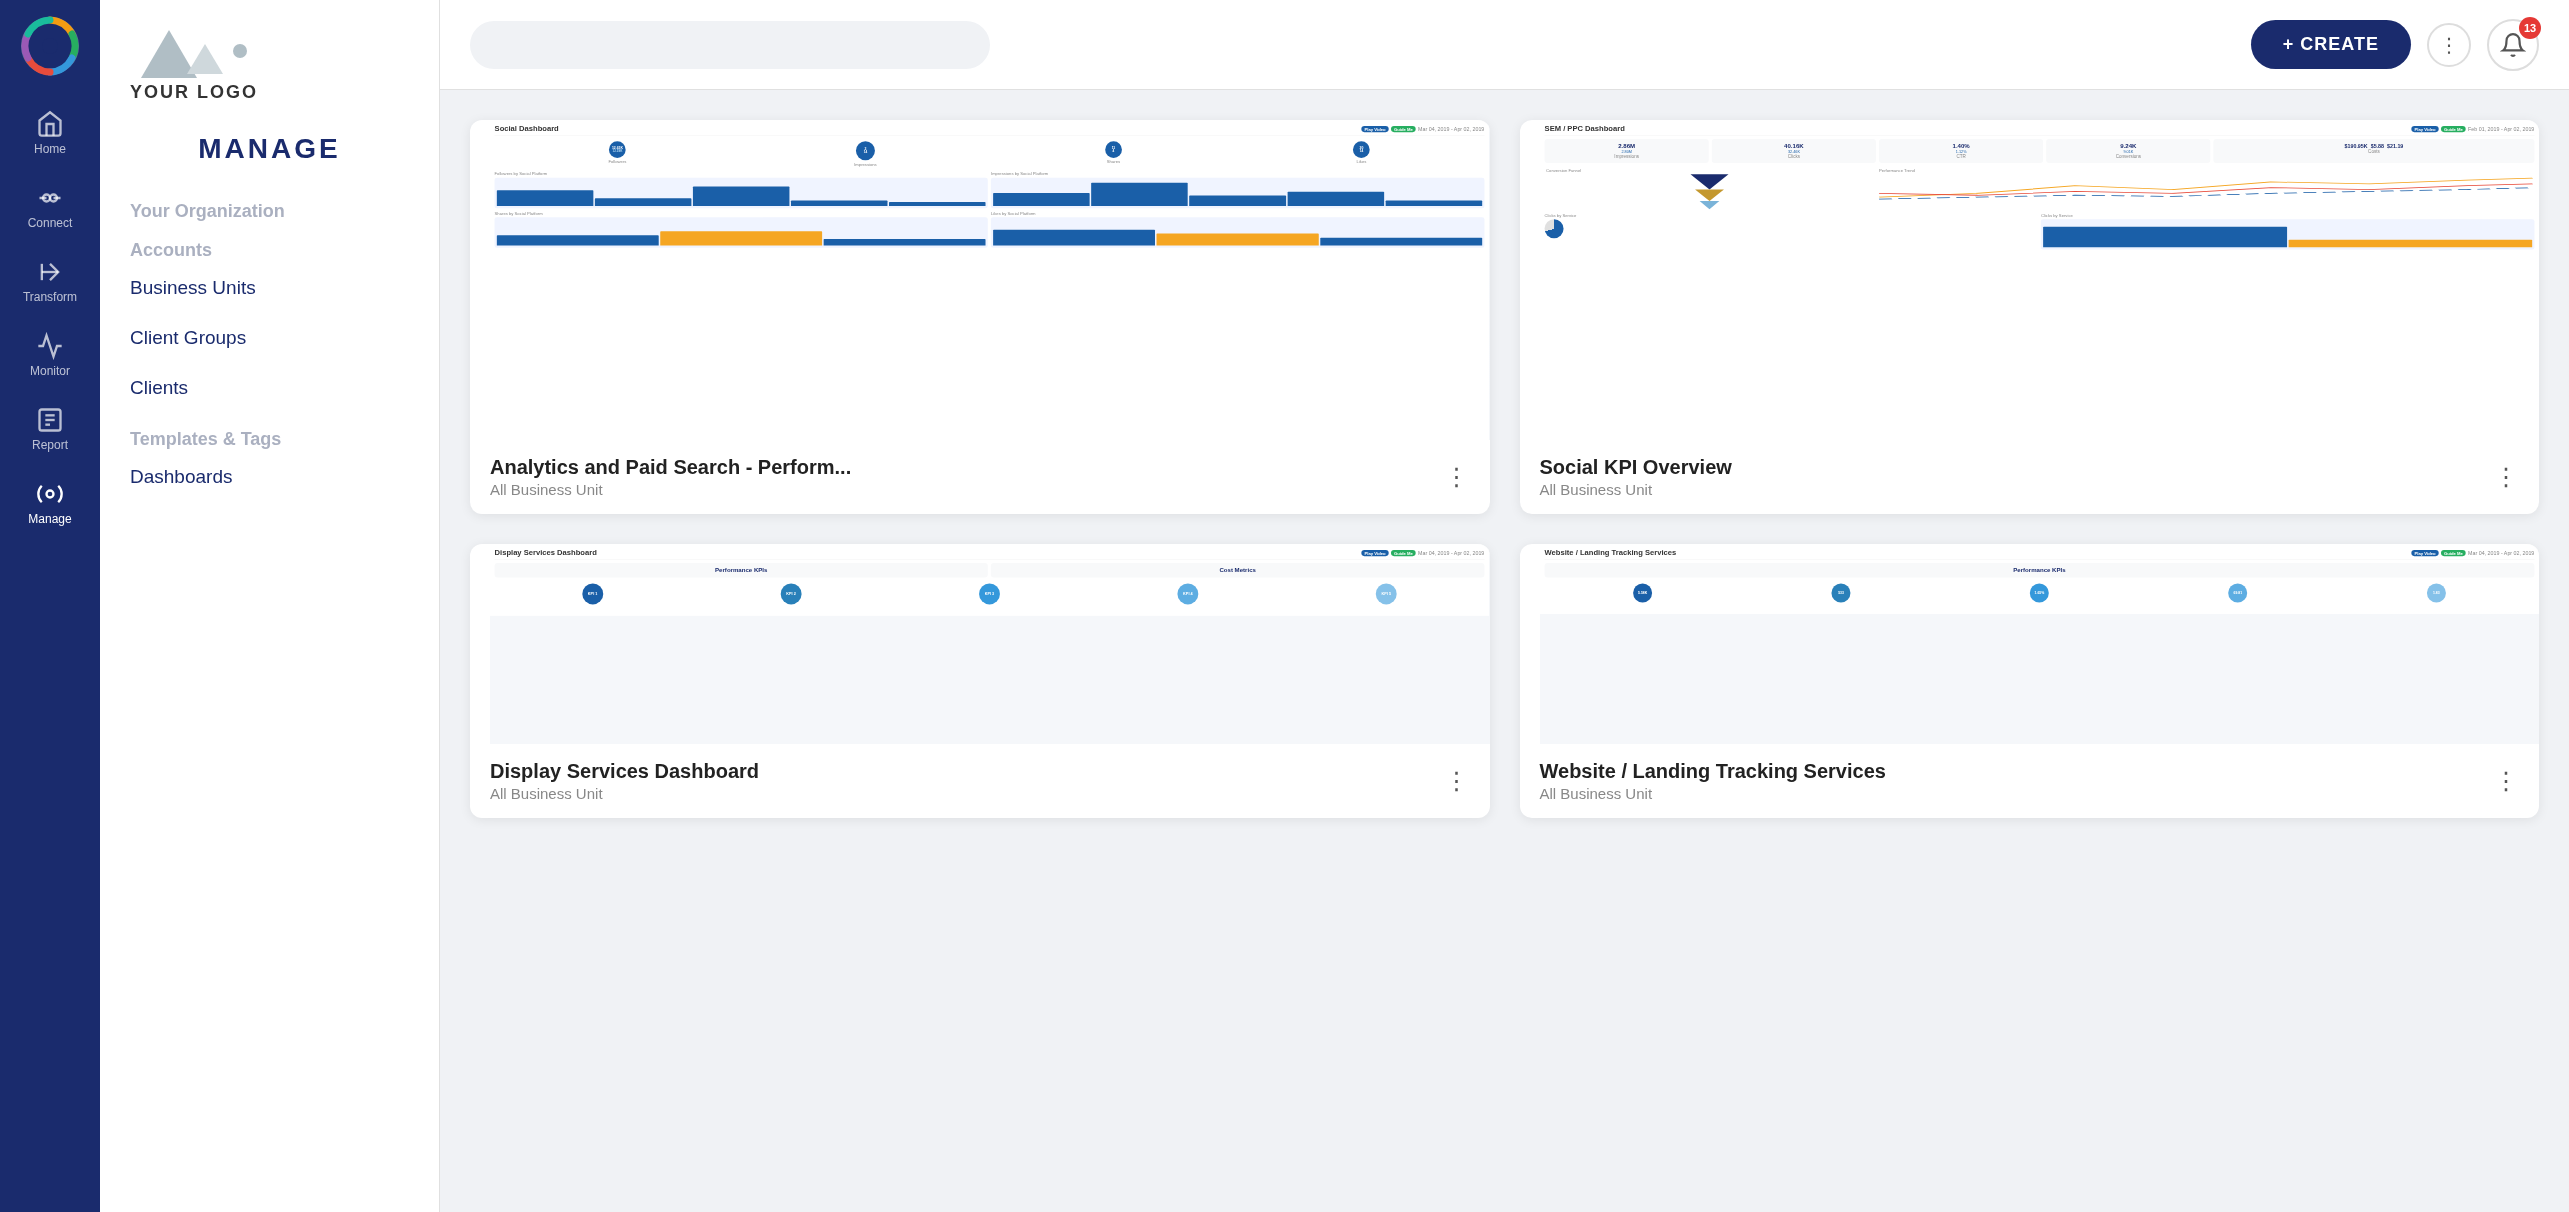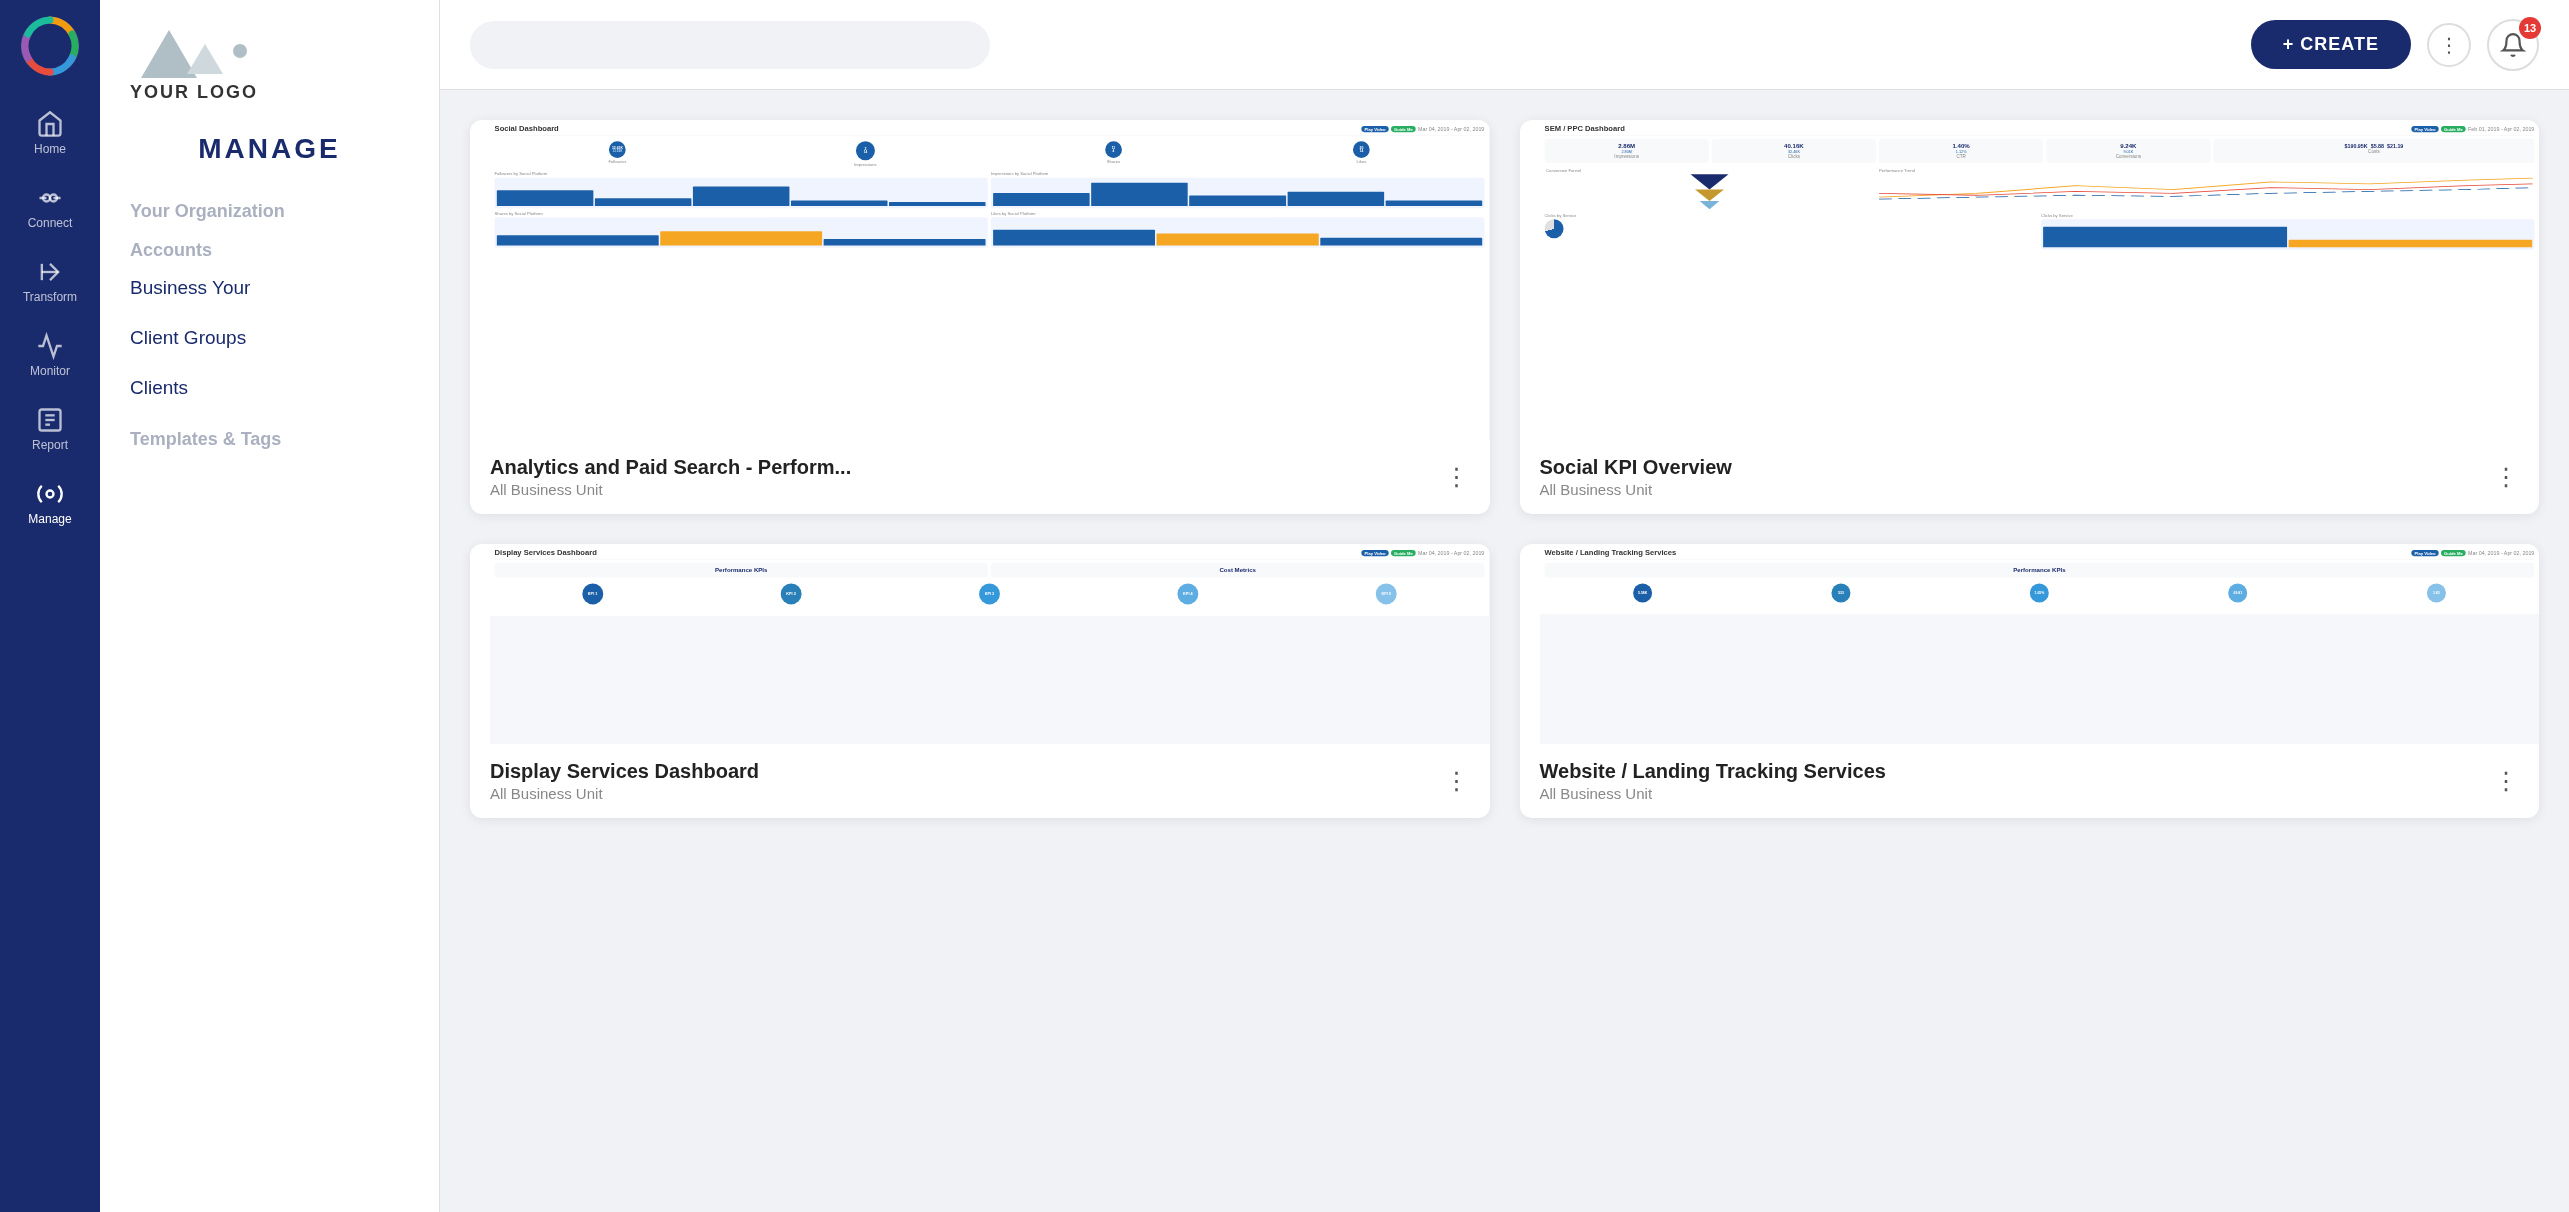--- a/index.html
+++ b/index.html
@@ -453,30 +453,33 @@
       <span class="logo-text">YOUR LOGO</span>
     </div>
   </div>
 
   <div class="sidebar-manage">MANAGE</div>
 
   <div class="sidebar-section-label">Your Organization</div>
 
   <div class="sidebar-section-label">Accounts</div>
   <div class="sidebar-item">
-    <span>Business Your</span>
+    <span>Business Units</span>
   </div>
   <div class="sidebar-item">
     <span>Client Groups</span>
   </div>
   <div class="sidebar-item">
     <span>Clients</span>
   </div>
 
   <div class="sidebar-section-label">Templates &amp; Tags</div>
+  <div class="sidebar-item">
+    <span>Dashboards</span>
+  </div>
 </aside>
 
 <div class="main-content">
 
   <header class="topbar">
     <input class="search-bar" type="text" placeholder="" style="">
     <div class="topbar-right">
       <button class="create-btn">+ CREATE</button>
       <button class="more-btn">
         <span>⋮</span>

